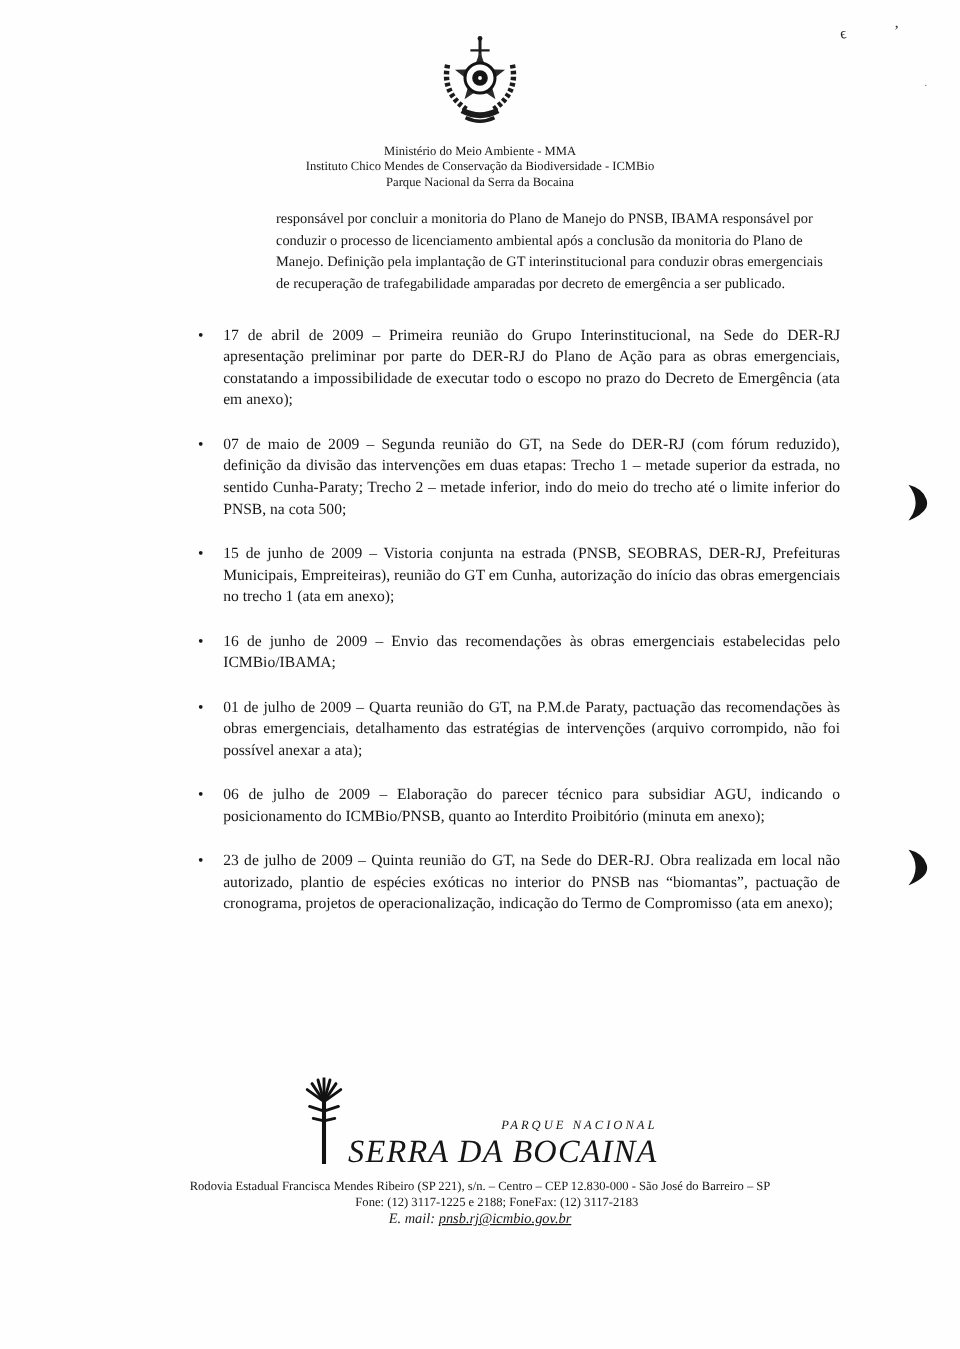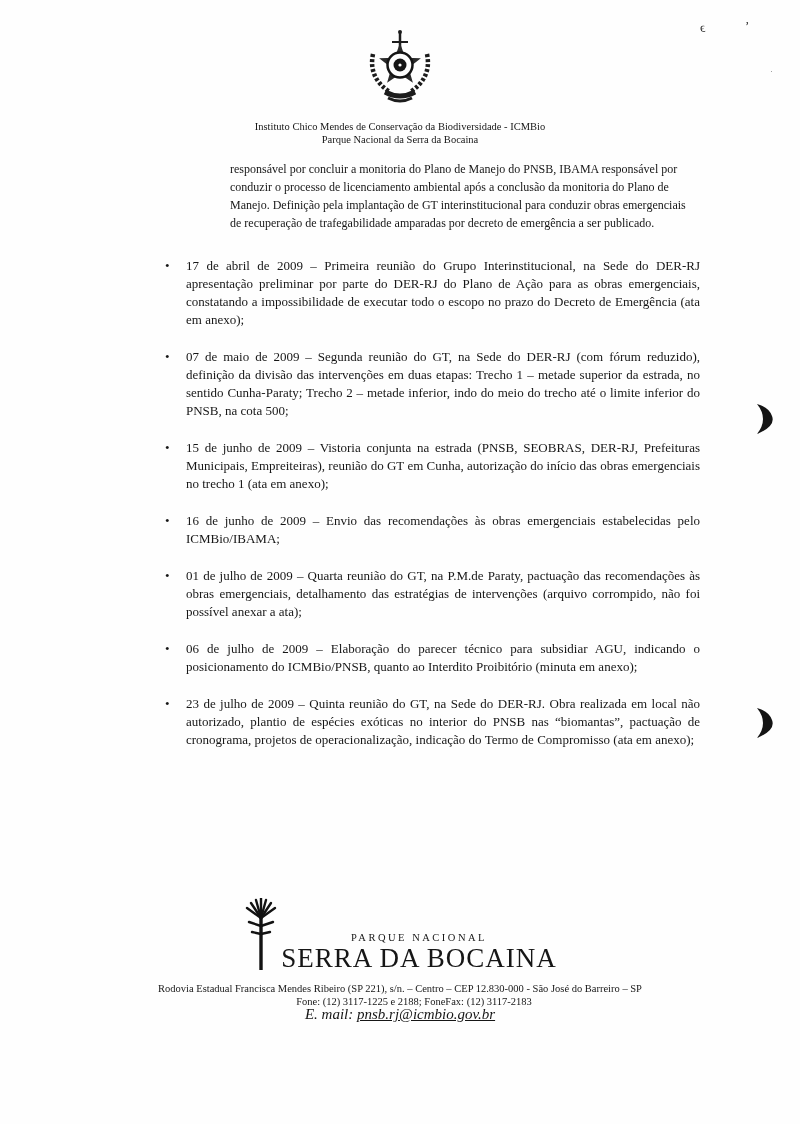--- a/index.html
+++ b/index.html
@@ -31,26 +31,26 @@
   }
   .bullet-list { margin-top: 25px; }
   .bullet-item { display: flex; margin-bottom: 19px; }
   .bullet-marker { flex: 0 0 21px; width: 21px; font-size: 13px; line-height: 18px; }
   .bullet-marker::before { content: "\2022"; }
   .bullet-text { flex: 1; font-size: 13px; line-height: 18px; text-align: justify; }
 
   
   .doc-footer { position: absolute; left: 0; right: 0; top: 898px; text-align: center; }
   .park-logo { display: flex; align-items: flex-end; justify-content: center; margin-bottom: 8px; }
-  .park-logo-text { text-align: center; margin-left: 2px; padding-bottom: 2px; }
+  .park-logo-text { text-align: right; margin-left: 2px; padding-bottom: 2px; font-style: italic; }
   .park-label { font-size: 10.5px; letter-spacing: 2.5px; line-height: 13px; }
   .park-name  { font-size: 27px; letter-spacing: 1px; line-height: 28px; }
   .f-addr  { font-size: 10.5px; line-height: 13px; }
   .f-phone { font-size: 10.5px; line-height: 13px; padding-left: 28px; }
-  .f-email { font-size: 15px; line-height: 13px; font-style: italic; }
+  .f-email { font-size: 12px; line-height: 13px; font-style: italic; }
   .f-email .email-value { text-decoration: underline; font-style: italic; }
 
   
   .artifact { position: absolute; }
   .artifact-crescent-1 { left: 756px; top: 404px; }
   .artifact-crescent-2 { left: 756px; top: 708px; }
   .artifact-mark-1 { left: 700px; top: 20px; font-size: 13px; color: #2a2a2a; transform: rotate(-8deg); }
   .artifact-mark-2 { left: 745px; top: 18px; font-size: 13px; color: #2a2a2a; }
   .artifact-dot    { left: 770px; top: 66px; font-size: 9px; color: #777; }
 </style>
@@ -87,20 +87,21 @@
         <path d="M69 26 Q74 50 52 64" stroke="#1c1c1c" stroke-width="4.5" fill="none" stroke-dasharray="3 2"></path>
 
         <circle cx="42" cy="37" r="12.5" fill="#fdfdfd" stroke="#141414" stroke-width="2.5"></circle>
         <circle cx="42" cy="37" r="6.5" fill="#141414"></circle>
         <circle cx="42" cy="37" r="1.6" fill="#fdfdfd"></circle>
 
         <path d="M27 64 Q42 72 57 64" stroke="#1c1c1c" stroke-width="5" fill="none"></path>
         <path d="M30 70 Q42 76 54 70" stroke="#1c1c1c" stroke-width="3" fill="none"></path>
       </svg>
     </span>
+    <div class="h-line">Ministério do Meio Ambiente - MMA</div>
     <div class="h-line">Instituto Chico Mendes de Conservação da Biodiversidade - ICMBio</div>
     <div class="h-line">Parque Nacional da Serra da Bocaina</div>
   </div>
 
   <div class="content">
     <p class="intro">responsável por concluir a monitoria do Plano de Manejo do PNSB, IBAMA responsável por conduzir o processo de licenciamento ambiental após a conclusão da monitoria do Plano de Manejo. Definição pela implantação de GT interinstitucional para conduzir obras emergenciais de recuperação de trafegabilidade amparadas por decreto de emergência a ser publicado.</p>
 
     <div class="bullet-list">
       <div class="bullet-item">
         <span class="bullet-marker"></span>

